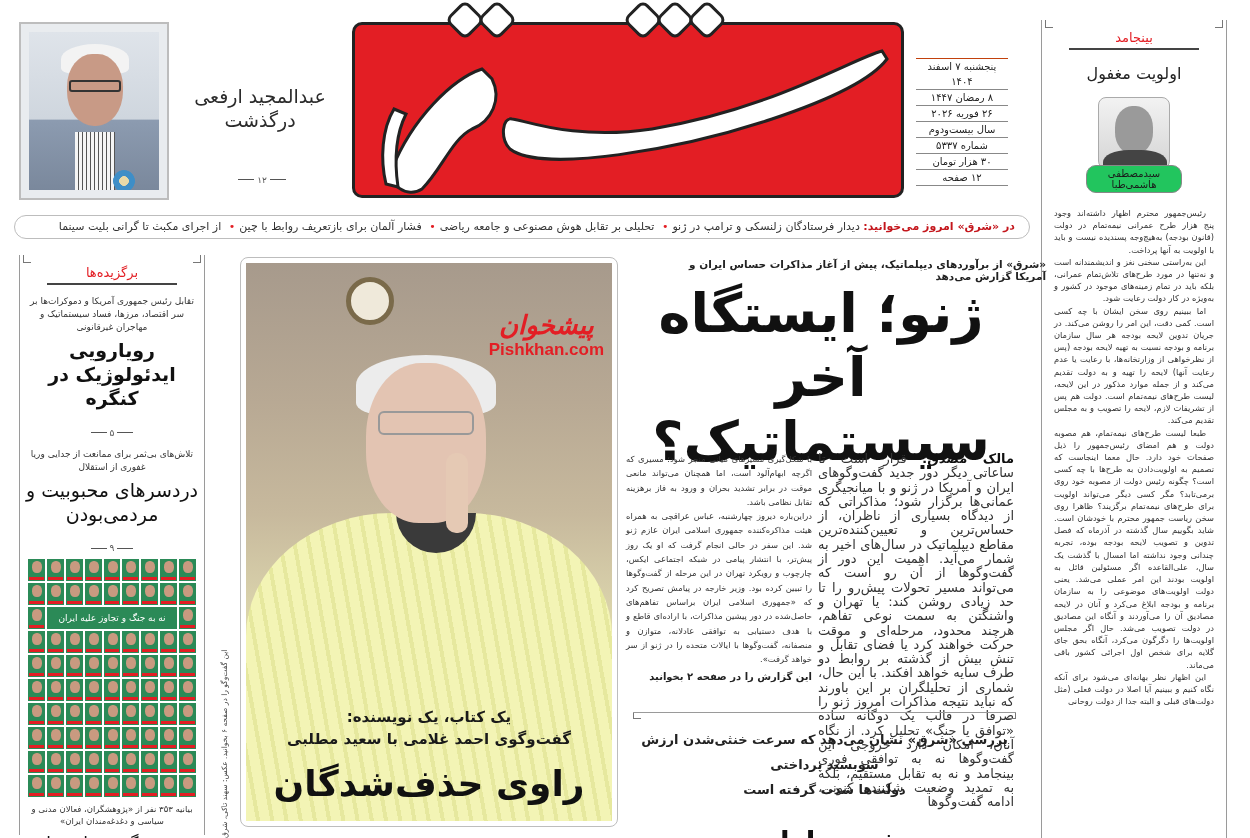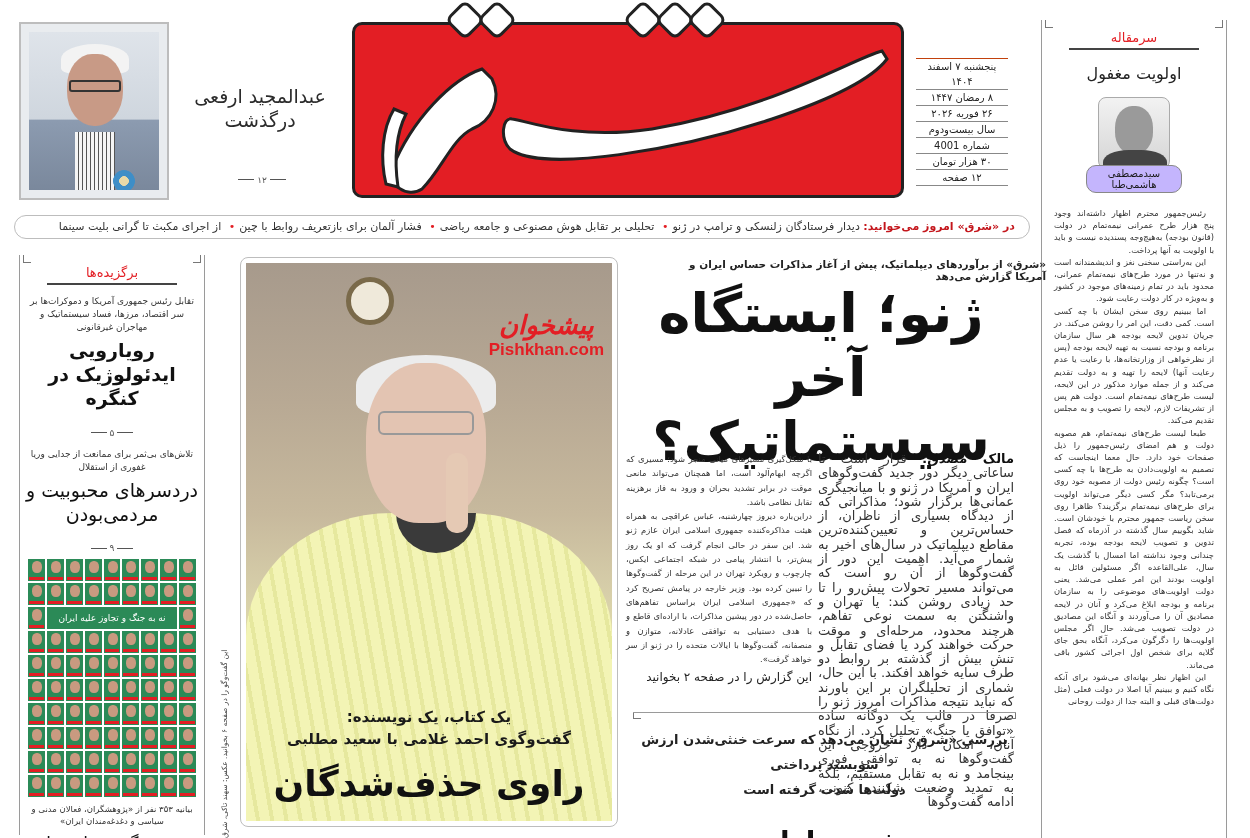--- a/index.html
+++ b/index.html
@@ -33,21 +33,21 @@
   .corner { position: absolute; width: 8px; height: 8px; border-color: #777; border-style: solid; }
   .corner.tl { top: 0; left: 3px; border-width: 0 0 1px 1px; }
   .corner.tr { top: 0; right: 3px; border-width: 0 1px 1px 0; }
   .section-label { text-align: center; color: #e31e24; font-size: 13px; letter-spacing: 1px; }
   .section-rule { margin: 3px auto 0; width: 130px; border-top: 2px solid #444; position: relative; }
   .editorial .section-label { margin-top: 10px; }
   .ed-title { text-align: center; font-size: 16px; margin-top: 14px; color: #222; }
   .ed-photo { margin: 14px auto 0; width: 72px; height: 72px; border: 1px solid #aaa; border-radius: 8px; background: linear-gradient(180deg,#f2f2f2 0%,#d5d5d5 100%); position: relative; overflow: hidden; }
   .ed-photo .h { position: absolute; left: 16px; top: 8px; width: 38px; height: 48px; border-radius: 45%; background: #9a9a9a; }
   .ed-photo .b { position: absolute; left: 4px; top: 52px; width: 64px; height: 30px; border-radius: 40% 40% 0 0; background: #444; }
-  .ed-name { margin: -4px auto 0; width: 96px; border: 1px solid #888; border-radius: 10px; background: #c4b5fd; text-align: center; font-size: 10px; padding: 2px 0; position: relative; }
+  .ed-name { margin: -4px auto 0; width: 96px; border: 1px solid #888; border-radius: 10px; background: #22c55e; text-align: center; font-size: 10px; padding: 2px 0; position: relative; }
   .ed-body { margin: 14px 12px 0; font-size: 8.3px; line-height: 12.2px; text-align: justify; color: #333; }
   .ed-body p { text-indent: 8px; }
 
   
   .teaser { left: 14px; top: 215px; width: 1016px; height: 24px; border: 1px solid #bdbdbd; border-radius: 12px; font-size: 11px; line-height: 22px; padding: 0 14px; white-space: nowrap; overflow: hidden; color: #333; }
   .teaser .lead { color: #c4161c; font-weight: bold; }
   .teaser .dot { color: #e31e24; margin: 0 4px; }
 
   
   .picks { left: 19px; top: 255px; width: 186px; height: 580px; border-left: 1px solid #9a9a9a; border-right: 1px solid #9a9a9a; text-align: center; }
@@ -80,21 +80,21 @@
   .ft-kicker { position: absolute; left: 0; right: 0; top: 443px; text-align: center; font-size: 15px; font-weight: bold; line-height: 22px; color: #1a1a1a; }
   .ft-title { position: absolute; left: 0; right: 0; top: 500px; text-align: center; font-size: 36px; font-weight: bold; color: #111; }
   .photo-credit { left: 220px; top: 650px; width: 14px; height: 180px; writing-mode: vertical-rl; transform: rotate(180deg); font-size: 7.5px; color: #444; white-space: nowrap; }
 
   
   .lead-kicker { left: 660px; top: 258px; width: 386px; text-align: right; font-size: 10.5px; font-weight: bold; color: #222; }
   .lead-title { left: 628px; top: 282px; width: 386px; text-align: center; font-size: 54px; font-weight: 900; line-height: 64px; color: #111; font-family: "DejaVu Sans", sans-serif; letter-spacing: -1px; }
   .col-a { left: 818px; top: 452px; width: 196px; font-size: 13px; line-height: 14.3px; text-align: justify; color: #333; }
   .col-b { left: 626px; top: 452px; width: 186px; font-size: 8.4px; line-height: 14.3px; text-align: justify; color: #333; }
   .col-a b { color: #111; }
-  .more { font-size: 12px; font-weight: normal; margin-top: 4px; color: #222; }
+  .more { font-size: 10px; font-weight: bold; margin-top: 4px; color: #222; }
 
   
   .subsidy { left: 633px; top: 712px; width: 383px; height: 126px; border-top: 1px solid #9a9a9a; }
   .subsidy .corner.tl { left: 0; top: 0; border-width: 0 0 1px 1px; height: 6px; }
   .subsidy .corner.tr { right: 0; top: 0; border-width: 0 1px 1px 0; height: 6px; }
   .sb-kicker { margin-top: 14px; text-align: center; font-size: 13px; font-weight: bold; line-height: 25px; color: #222; }
   .sb-title { margin-top: 23px; text-align: center; font-size: 28px; font-weight: bold; color: #111; }
   .sb-page { text-align: right; font-size: 8px; color: #333; margin-top: 0; padding-right: 380px; white-space: nowrap; direction: rtl; }
 </style>
 </head>
@@ -128,39 +128,39 @@
       <path d="M42 110 C30 130 28 160 34 185 L46 188 C42 160 44 135 54 115 Z"></path>
     </g>
   </svg>
 </div>
 
 <div class="abs dateline">
   <div>پنجشنبه ۷ اسفند ۱۴۰۴</div>
   <div>۸ رمضان ۱۴۴۷</div>
   <div>۲۶ فوریه ۲۰۲۶</div>
   <div>سال بیست‌ودوم</div>
-  <div>شماره 4001</div>
+  <div>شماره ۵۳۳۷</div>
   <div>۳۰ هزار تومان</div>
   <div>۱۲ صفحه</div>
 </div>
 
 <div class="abs editorial">
   <span class="corner tl"></span>
   <span class="corner tr"></span>
-  <div class="section-label">سرمقاله</div>
+  <div class="section-label">بینجامد</div>
   <div class="section-rule"></div>
   <div class="ed-title">اولویت مغفول</div>
   <div class="ed-photo">
       <div class="h"></div>
       <div class="b"></div>
     </div>
   <div class="ed-name">سیدمصطفی هاشمی‌طبا</div>
   <div class="ed-body">
     <p>رئیس‌جمهور محترم اظهار داشته‌اند وجود پنج هزار طرح عمرانی نیمه‌تمام در دولت (قانون بودجه) به‌هیچ‌وجه پسندیده نیست و باید با اولویت به آنها پرداخت.</p>
-    <p>این به‌راستی سخنی نغز و اندیشمندانه است و نه‌تنها در مورد طرح‌های نیمه‌تمام عمرانی، محدود باید در تمام زمینه‌های موجود در کشور و به‌ویژه در کار دولت رعایت شود.</p>
+    <p>این به‌راستی سخنی نغز و اندیشمندانه است و نه‌تنها در مورد طرح‌های تلاش‌تمام عمرانی، بلکه باید در تمام زمینه‌های موجود در کشور و به‌ویژه در کار دولت رعایت شود.</p>
     <p>اما ببینیم روی سخن ایشان با چه کسی است. کمی دقت، این امر را روشن می‌کند. در جریان تدوین لایحه بودجه هر سال سازمان برنامه و بودجه نسبت به تهیه لایحه بودجه (پس از نظرخواهی از وزارتخانه‌ها، با رعایت یا عدم رعایت آنها) لایحه را تهیه و به دولت تقدیم می‌کند و از جمله موارد مذکور در این لایحه، لیست طرح‌های نیمه‌تمام است. دولت هم پس از تشریفات لازم، لایحه را تصویب و به مجلس تقدیم می‌کند.</p>
     <p>طبعا لیست طرح‌های نیمه‌تمام، هم مصوبه دولت و هم امضای رئیس‌جمهور را ذیل صفحات خود دارد. حال معما اینجاست که تصمیم به اولویت‌دادن به طرح‌ها با چه کسی است؟ چگونه رئیس دولت از مصوبه خود روی برمی‌تابد؟ مگر کسی دیگر می‌تواند اولویت برای طرح‌های نیمه‌تمام برگزیند؟ ظاهرا روی سخن ریاست جمهور محترم با خودشان است. شاید بگوییم سال گذشته در آذرماه که فصل تدوین و تصویب لایحه بودجه بوده، تجربه چندانی وجود نداشته اما امسال با گذشت یک سال، علی‌القاعده اگر مسئولین قائل به اولویت بودند این امر عملی می‌شد. یعنی دولت اولویت‌های موضوعی را به سازمان برنامه و بودجه ابلاغ می‌کرد و آنان در لایحه مصادیق آن را می‌آوردند و آنگاه این مصادیق در دولت تصویب می‌شد. حال اگر مجلس اولویت‌ها را دگرگون می‌کرد، آنگاه بحق جای گلایه برای شخص اول اجرائی کشور باقی می‌ماند.</p>
     <p>این اظهار نظر بهانه‌ای می‌شود برای آنکه نگاه کنیم و ببینیم آیا اصلا در دولت فعلی (مثل دولت‌های قبلی و البته جدا از دولت روحانی</p>
   </div>
 </div>
 
 <div class="abs teaser">
   <span class="lead">در «شرق» امروز می‌خوانید:</span>
   <span>دیدار فرستادگان زلنسکی و ترامپ در ژنو</span><span class="dot">•</span>
   <span>تحلیلی بر تقابل هوش مصنوعی و جامعه ریاضی</span><span class="dot">•</span>

